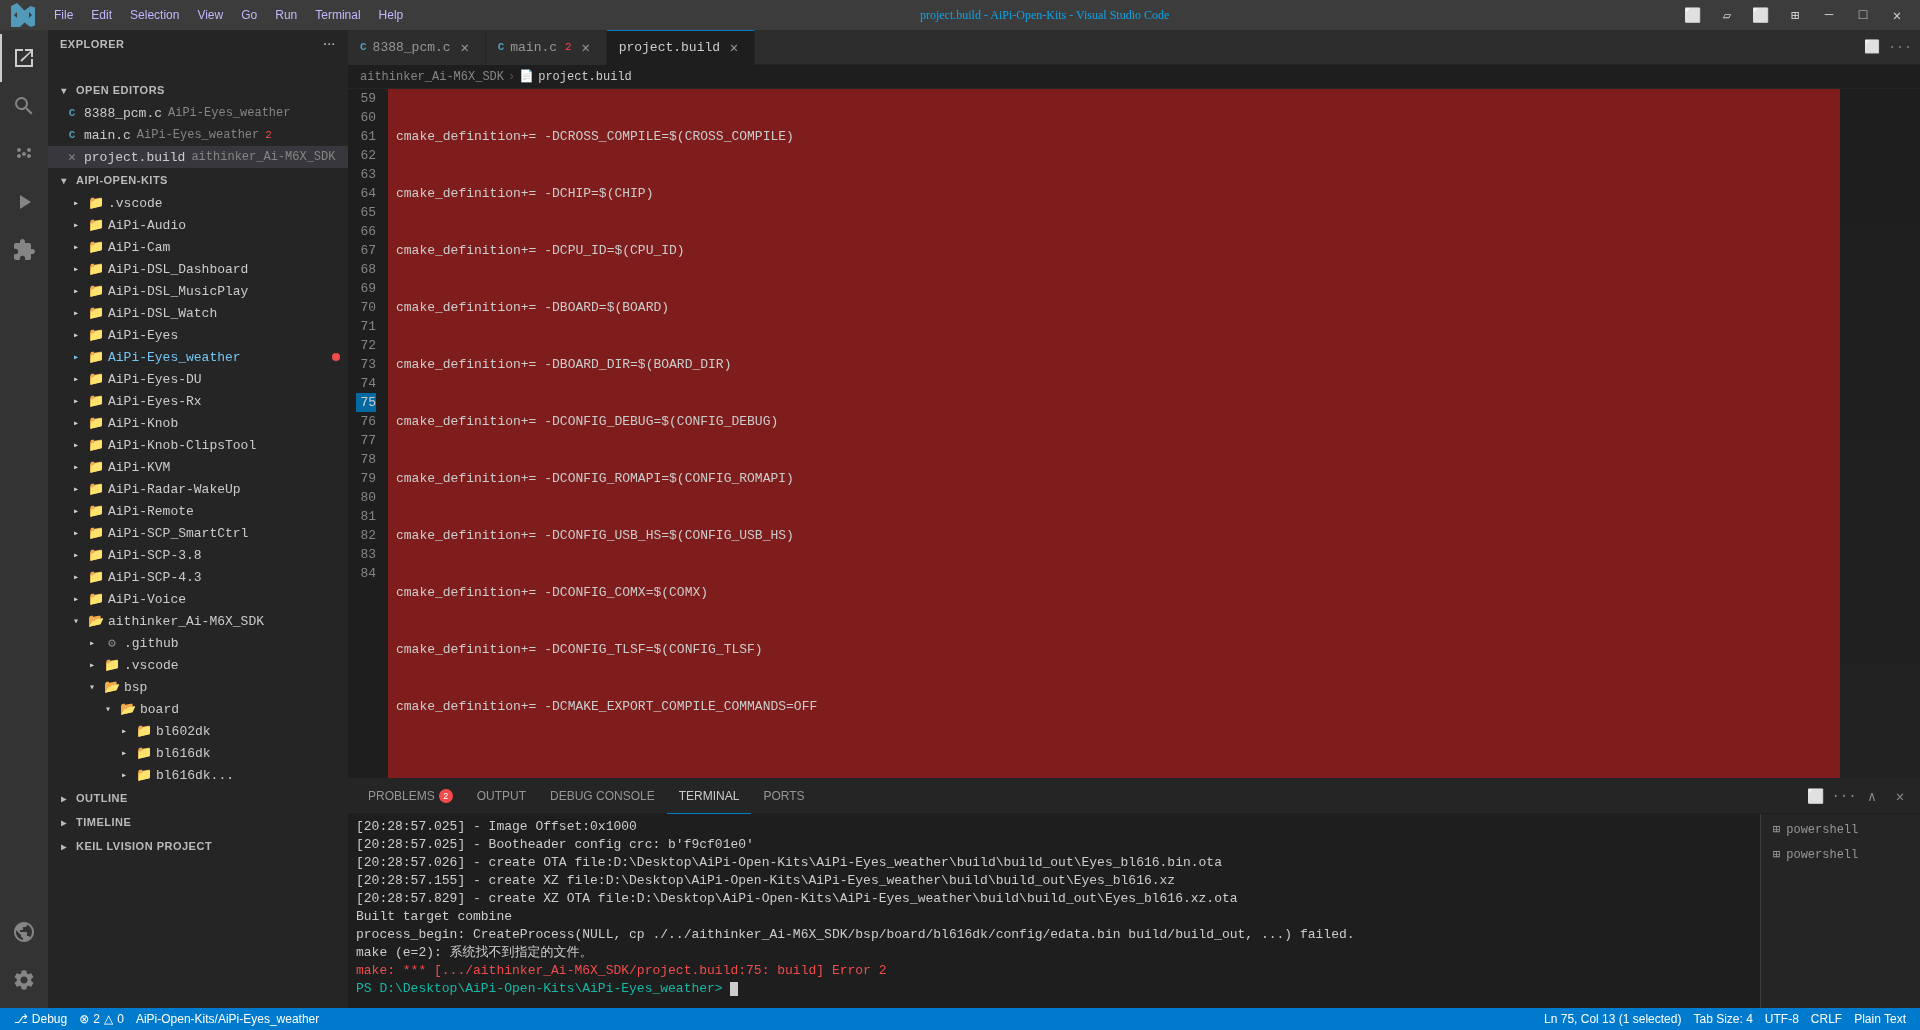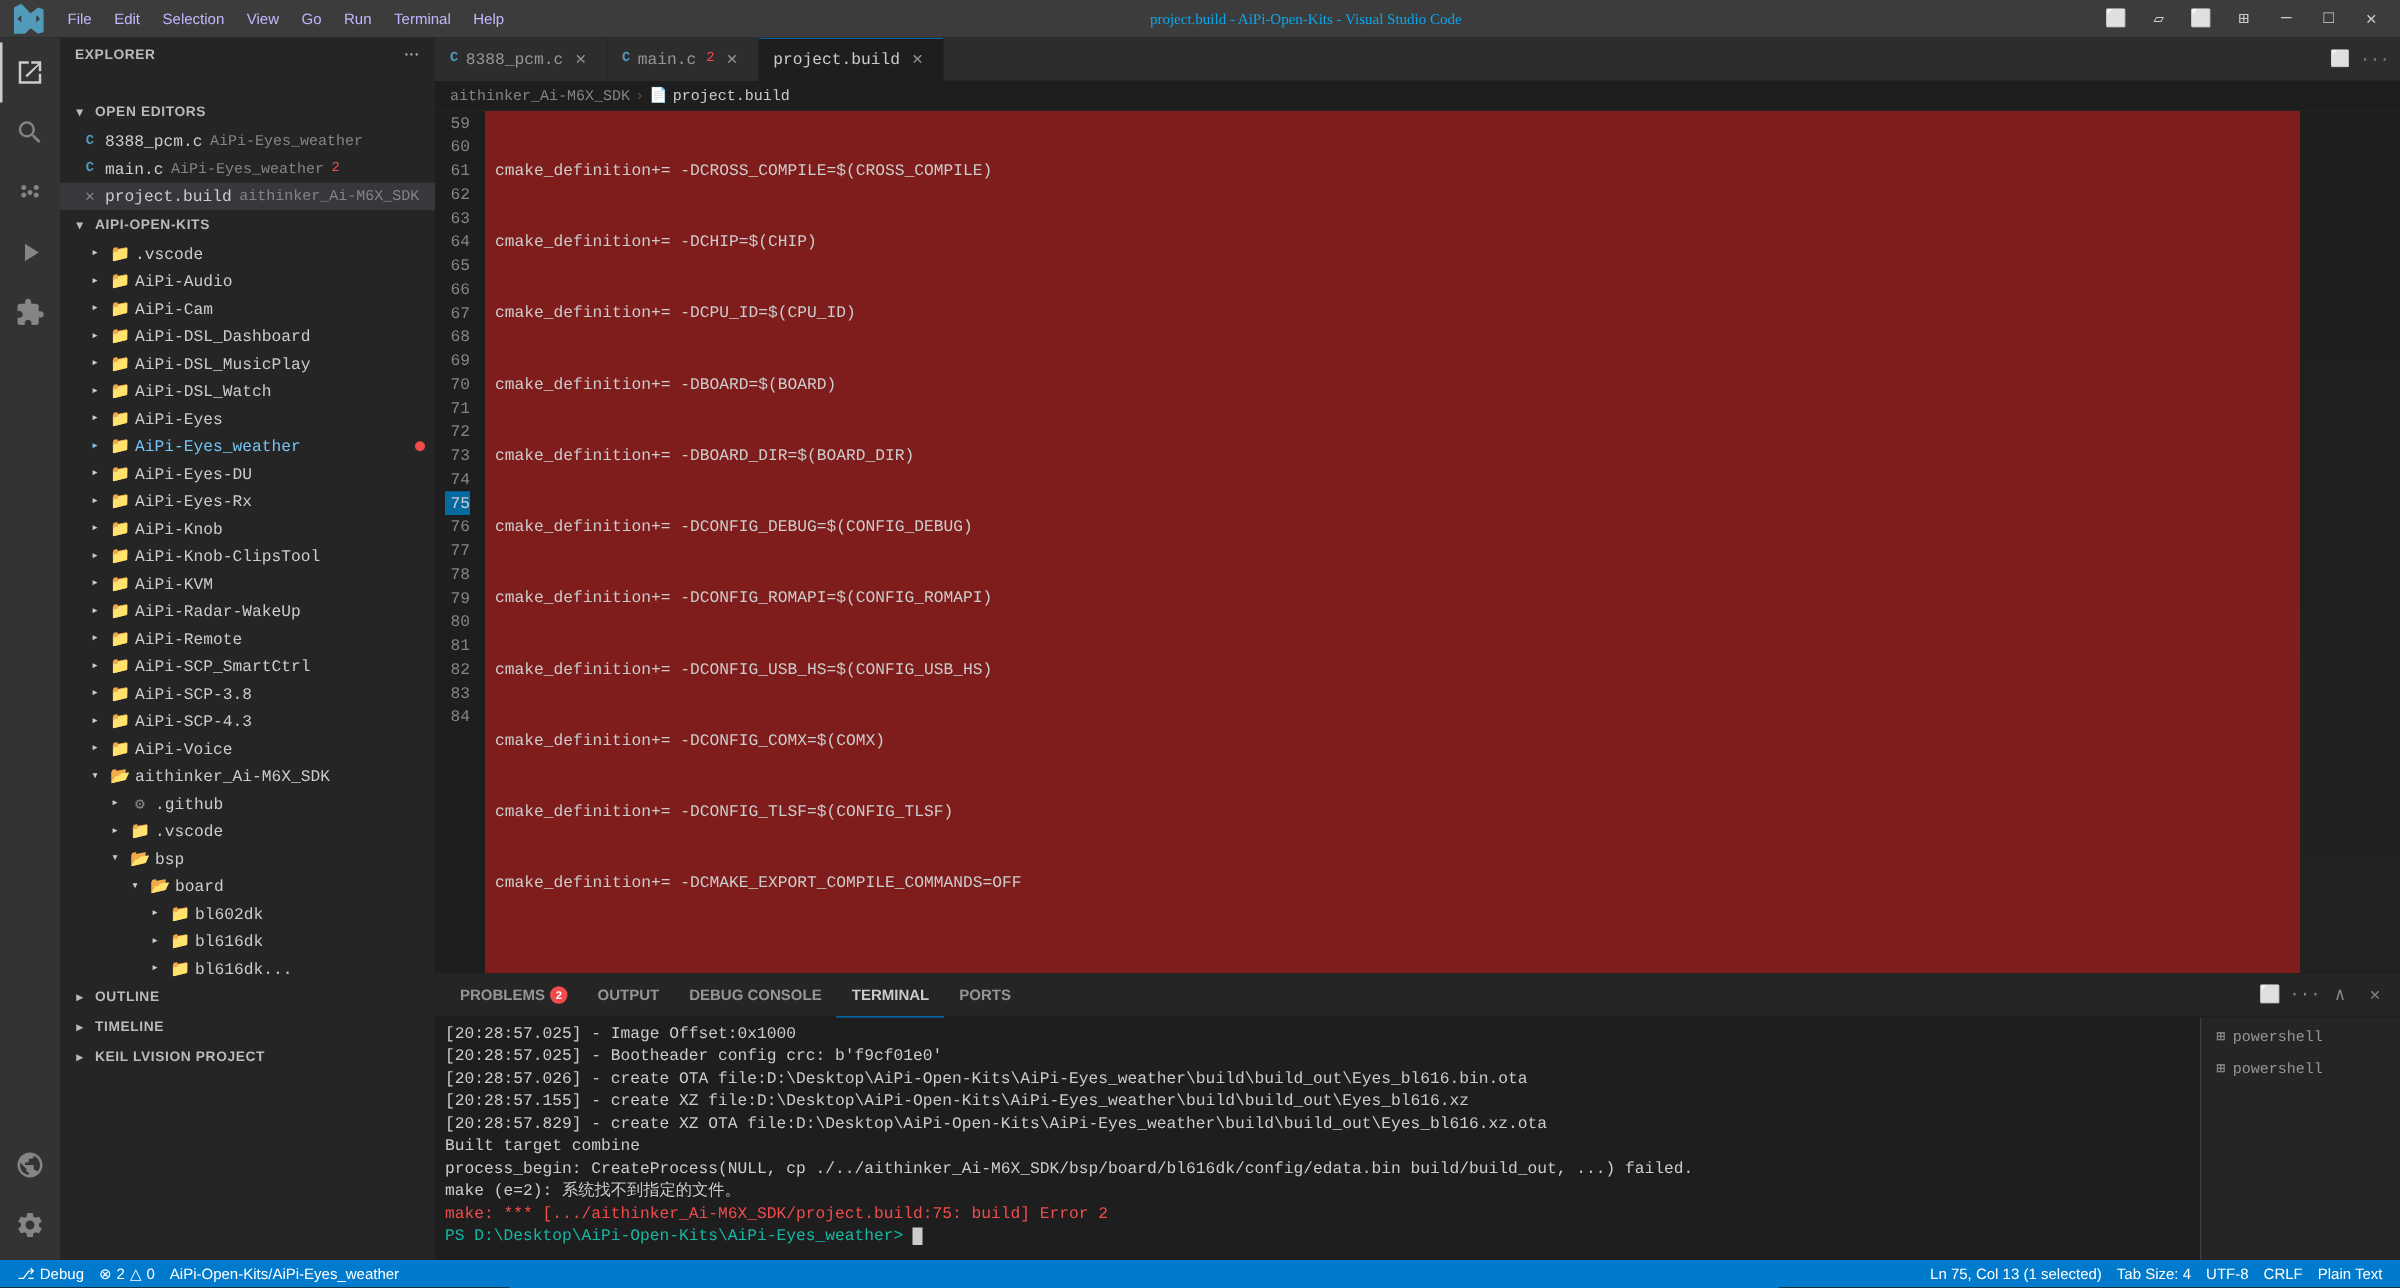--- a/index.html
+++ b/index.html
@@ -331,21 +331,20 @@
     .panel-tab {
       padding: 0 12px;
       height: 35px;
       display: flex;
       align-items: center;
       color: #969696;
       font-size: 12px;
       font-family: 'Segoe UI', sans-serif;
       cursor: pointer;
       position: relative;
-      font-weight: bold;
     }
     .panel-tab.active {
       color: #cccccc;
     }
     .panel-tab.active::after {
       content: '';
       position: absolute;
       bottom: 0;
       left: 0;
       right: 0;

